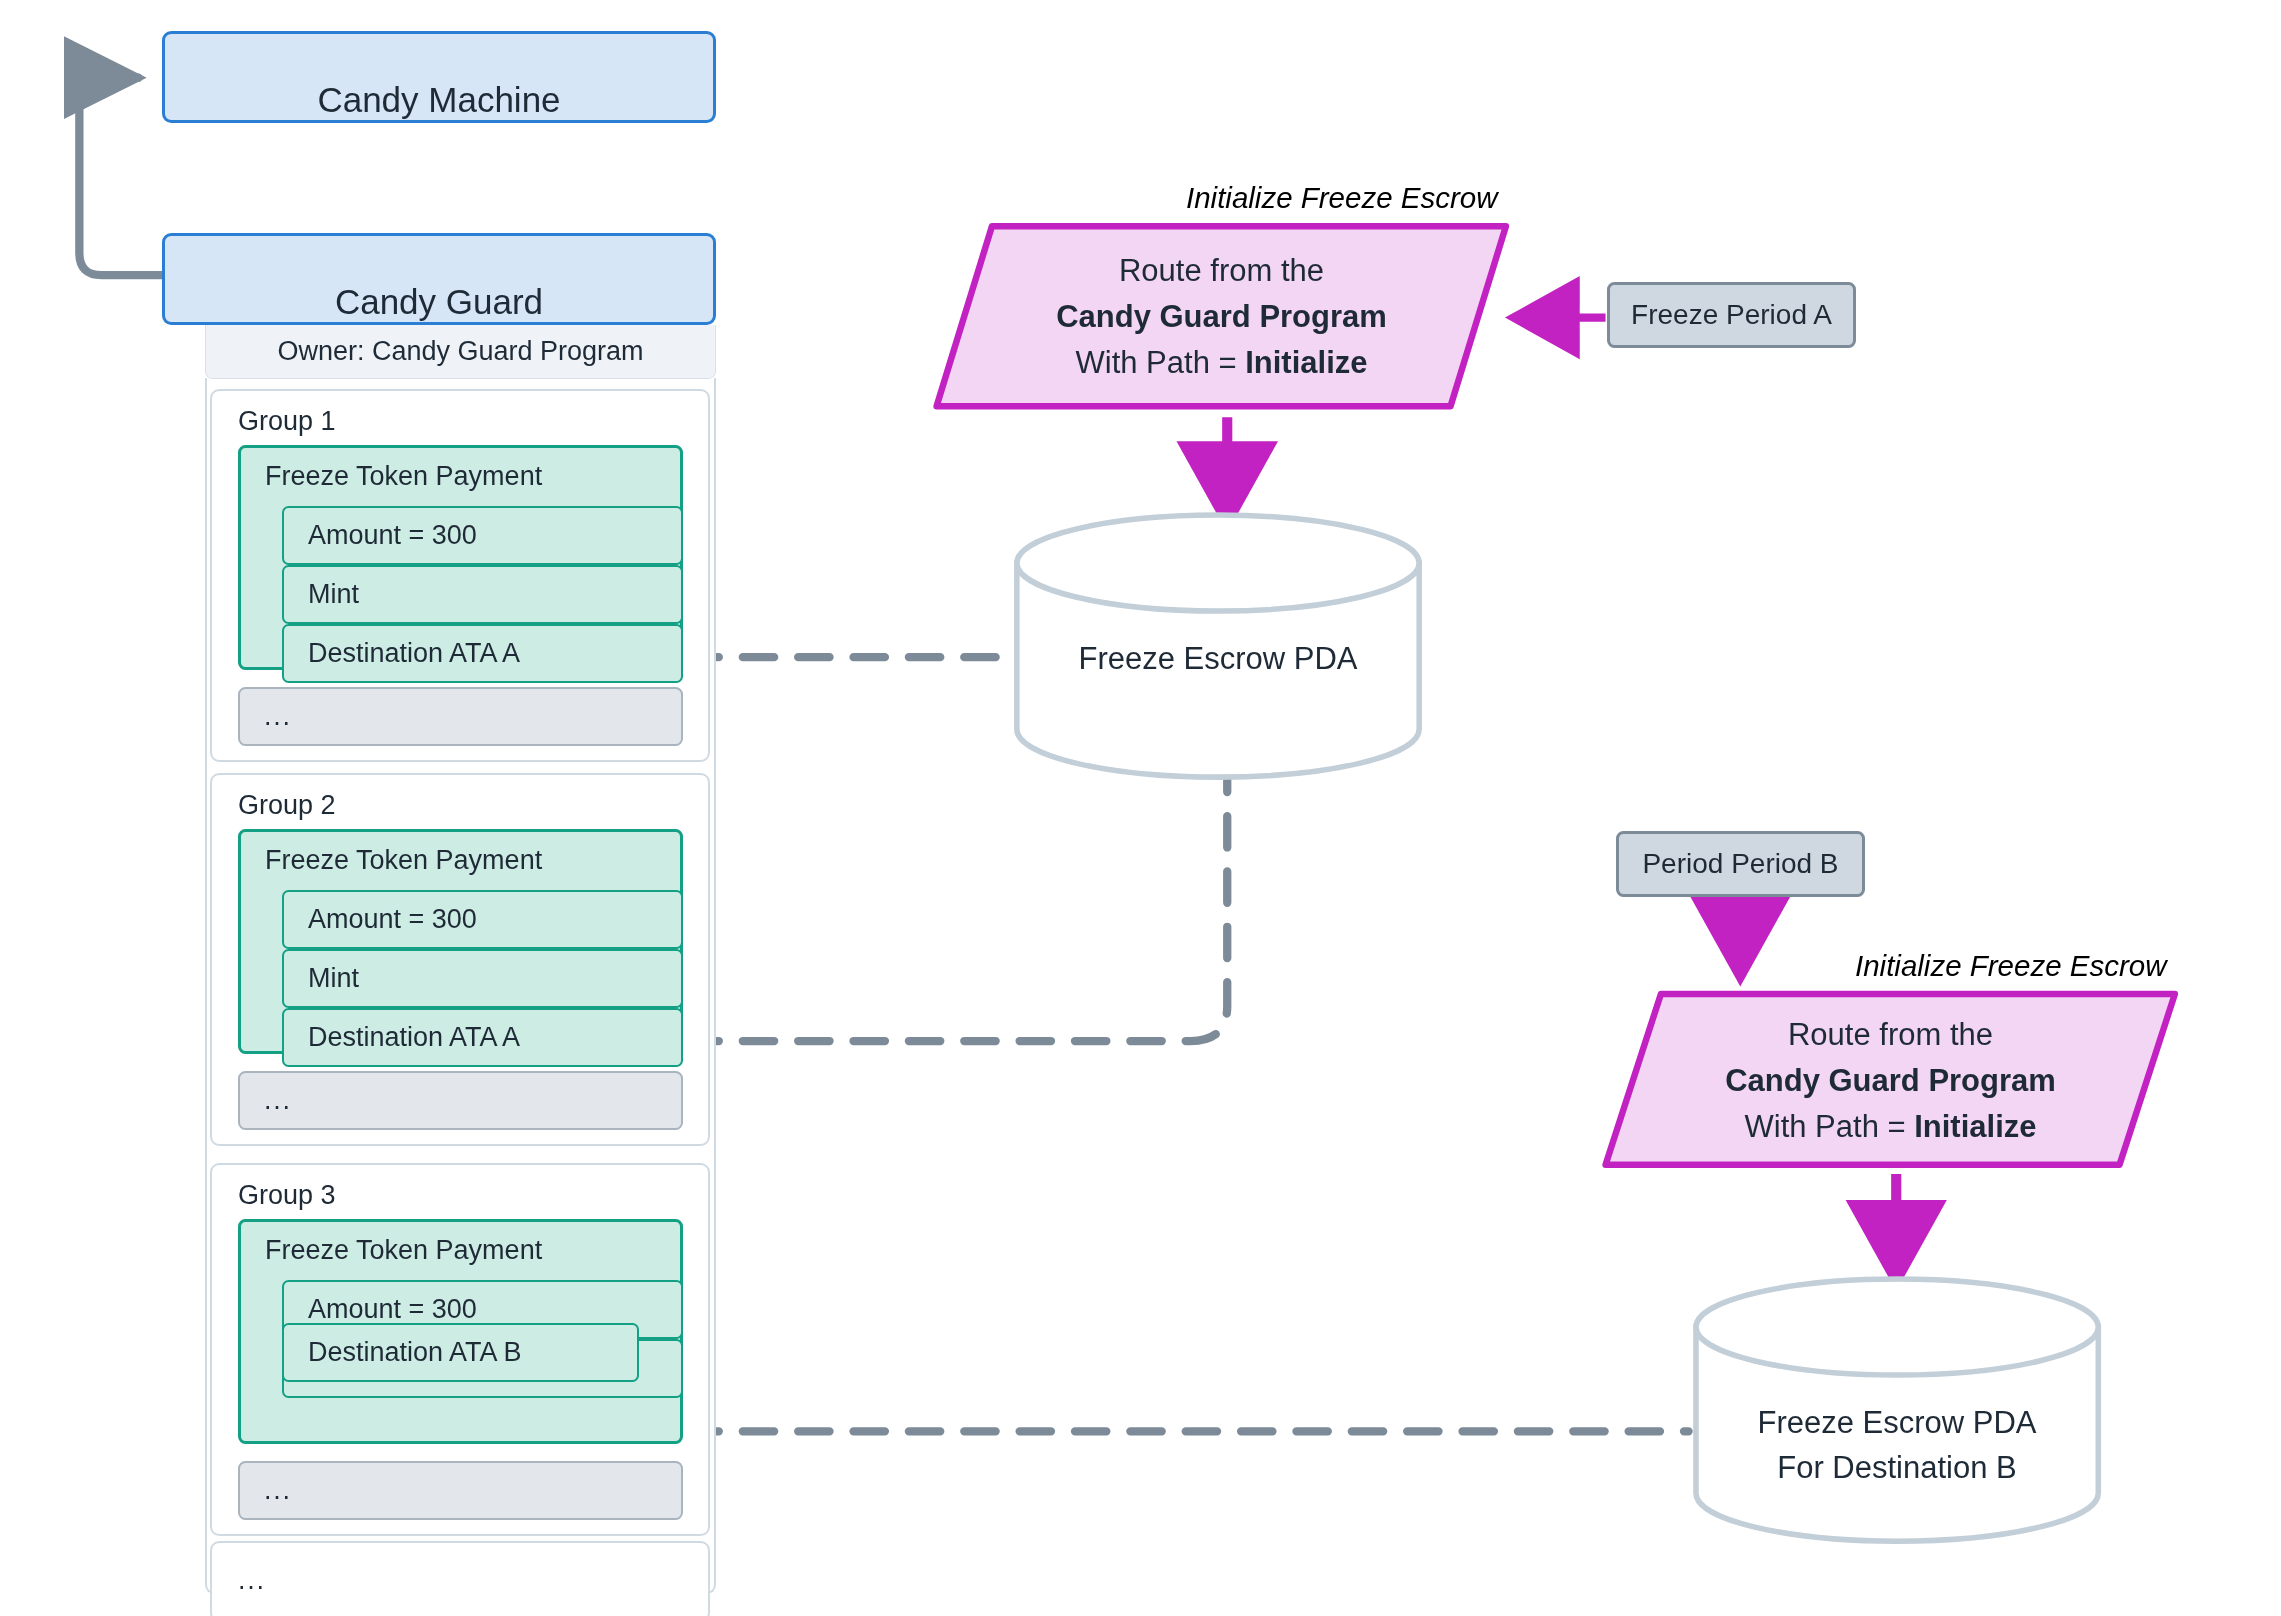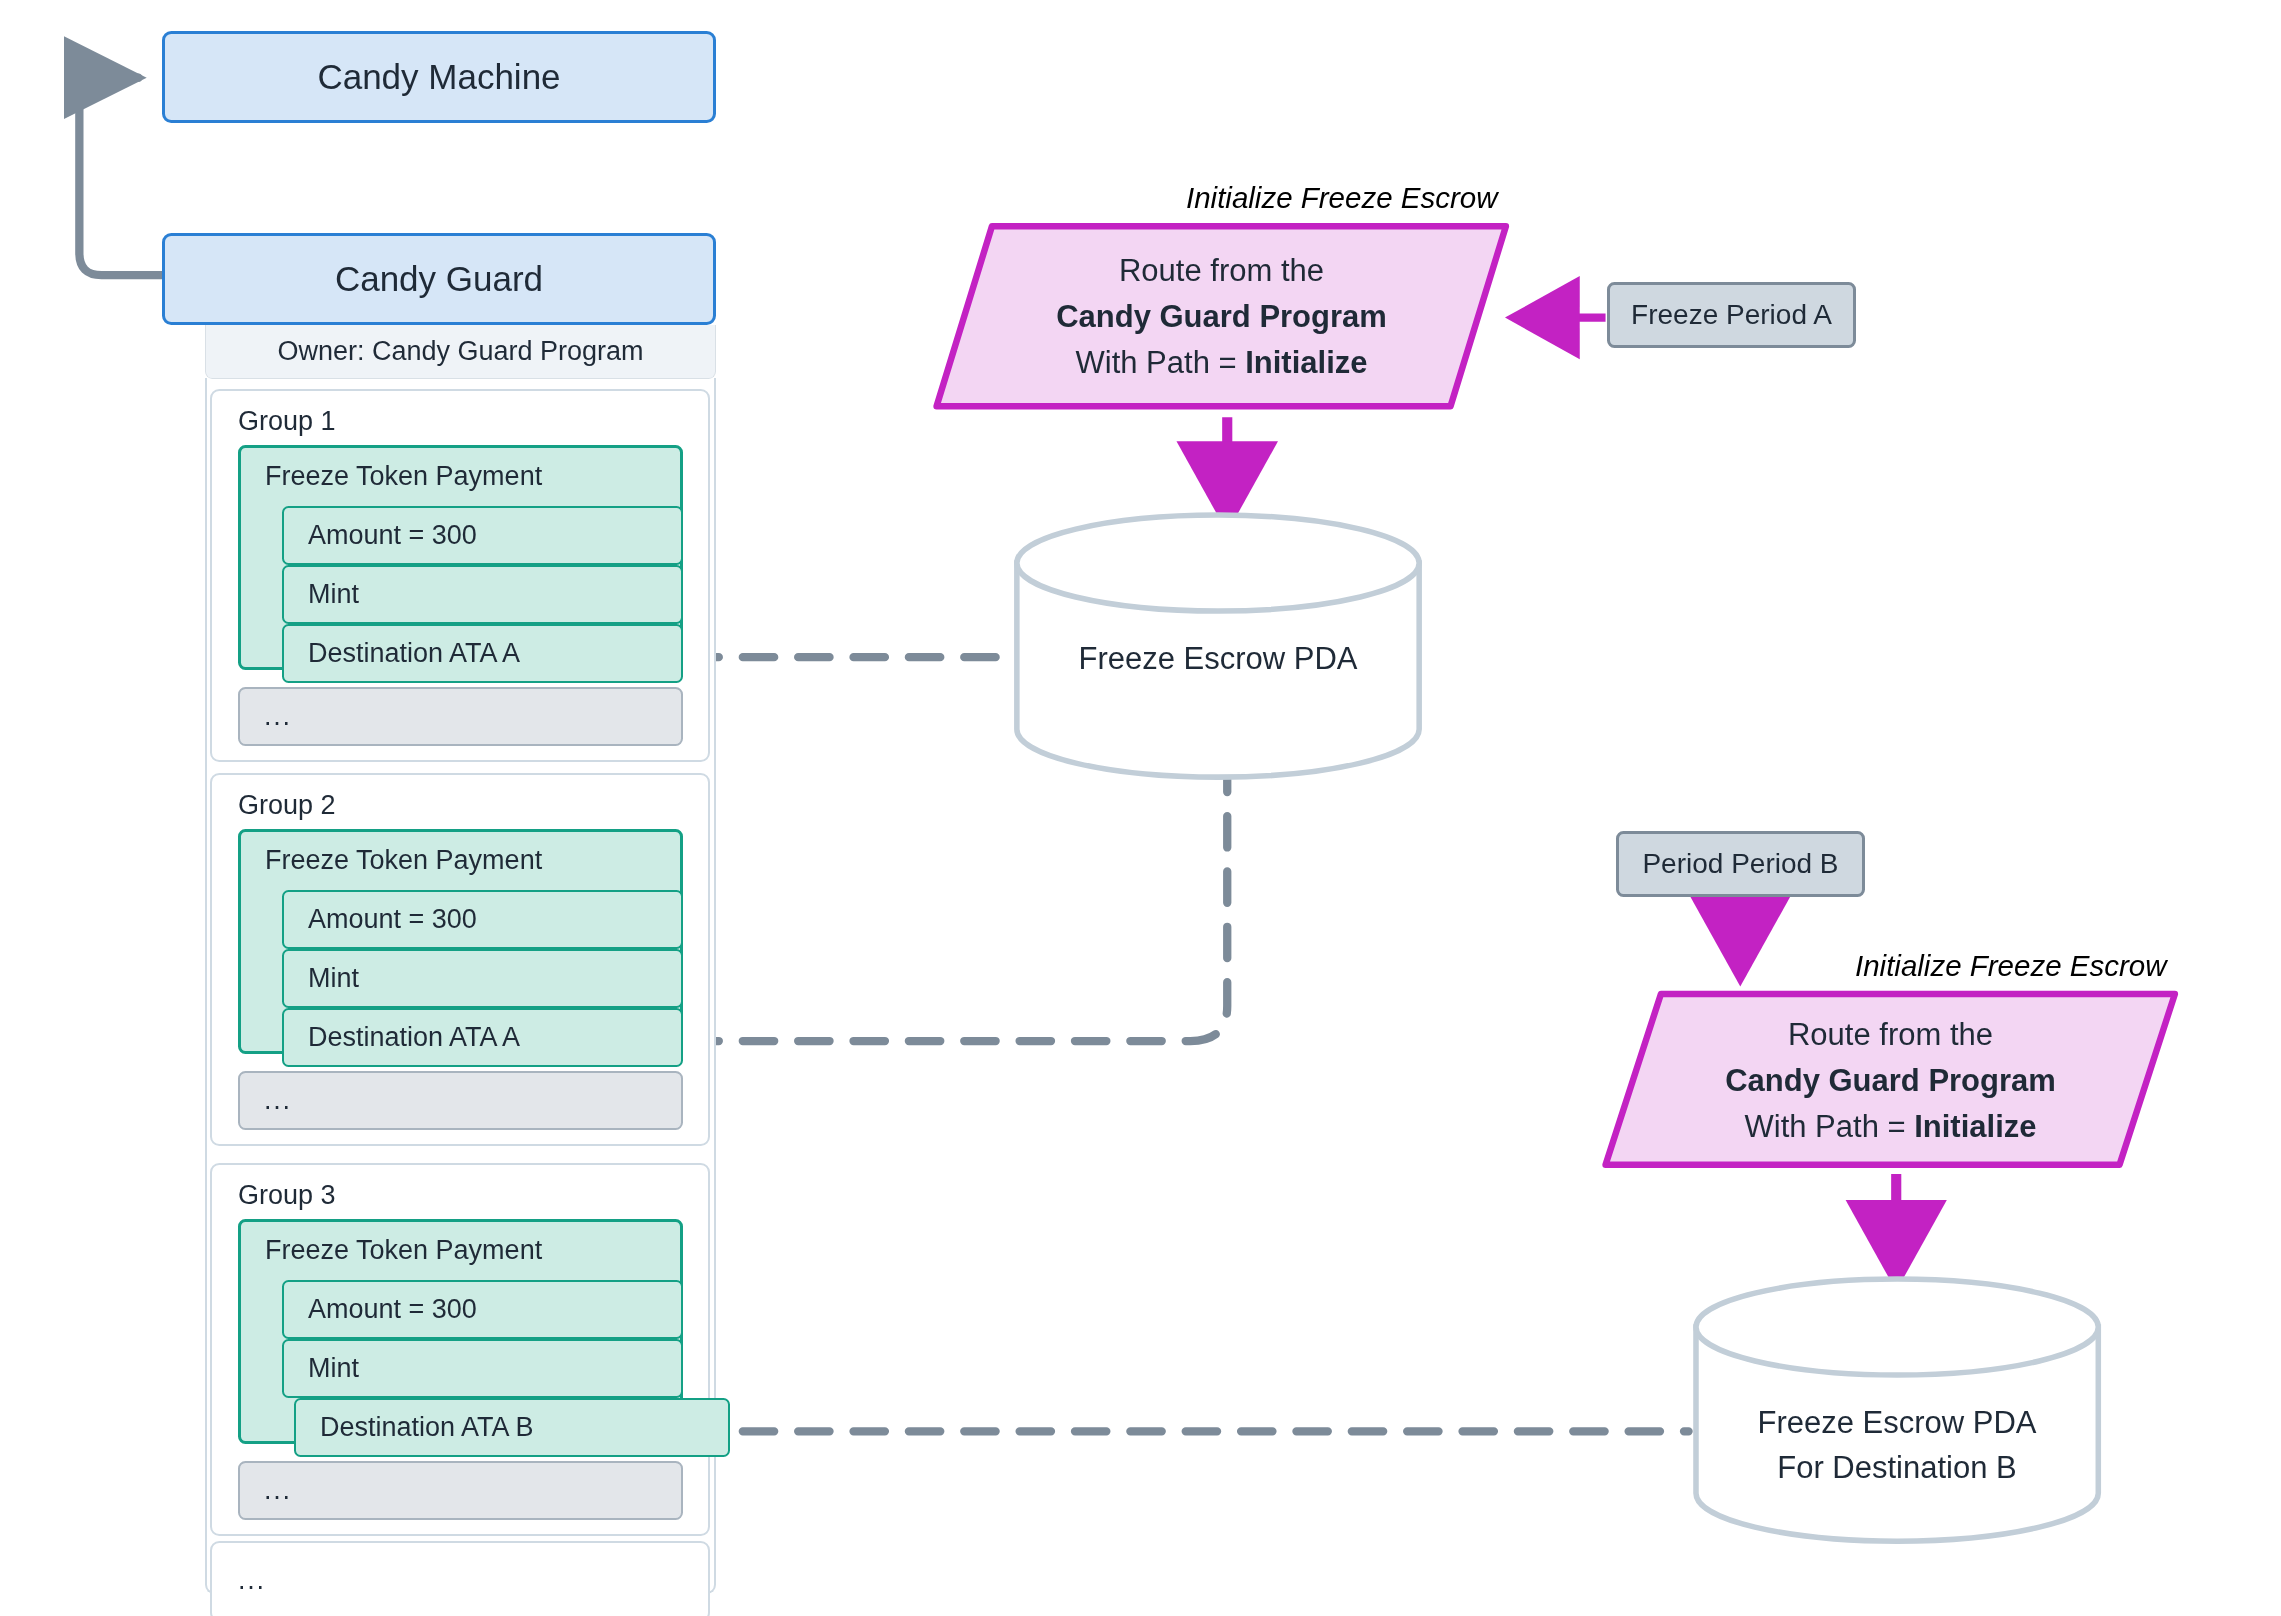--- a/index.html
+++ b/index.html
@@ -19,21 +19,21 @@
     overflow: hidden;
   }
   .abs { position: absolute; box-sizing: border-box; }
 
   
   .node-title {
     background: #d6e6f7;
     border: 3.7px solid #2a7fd4;
     border-radius: 9.2px;
     display: flex;
-    align-items: center;
+    align-items: flex-end;
     justify-content: center;
     font-size: 35px;
     color: #1f2a37;
   }
   .node-sub {
     background: #eff3f7;
     border: 1.8px solid #d9e0e6;
     border-top: none;
     border-radius: 0 0 7.4px 7.4px;
     display: flex;
@@ -243,21 +243,21 @@
   </div>
   <div class="abs teal-outer" style="left:238px; top:1219px; width:445px; height:225px;">
     <span class="teal-title">Freeze Token Payment</span>
   </div>
   <div class="abs teal-row" style="left:282px; top:1280px; width:401px; height:59px;">
     <span>Amount = 300</span>
   </div>
   <div class="abs teal-row" style="left:282px; top:1339px; width:401px; height:59px;">
     <span>Mint</span>
   </div>
-  <div class="abs teal-row" style="left:282px; top:1398px; width:436px; height:59px;margin-left:12px;">
+  <div class="abs teal-row" style="left:282px; top:1323px; width:357px; height:59px;">
     <span>Destination ATA B</span>
   </div>
   <div class="abs ellipsis-row" style="left:238px; top:1461px; width:445px; height:59px;">
     <span>...</span>
   </div>
 
   <div class="abs group-box" style="left:210px; top:1541px; width:500px; height:81px;">
     <span class="group-label ellipsis-plain" style="top:22px;">...</span>
   </div>
 

